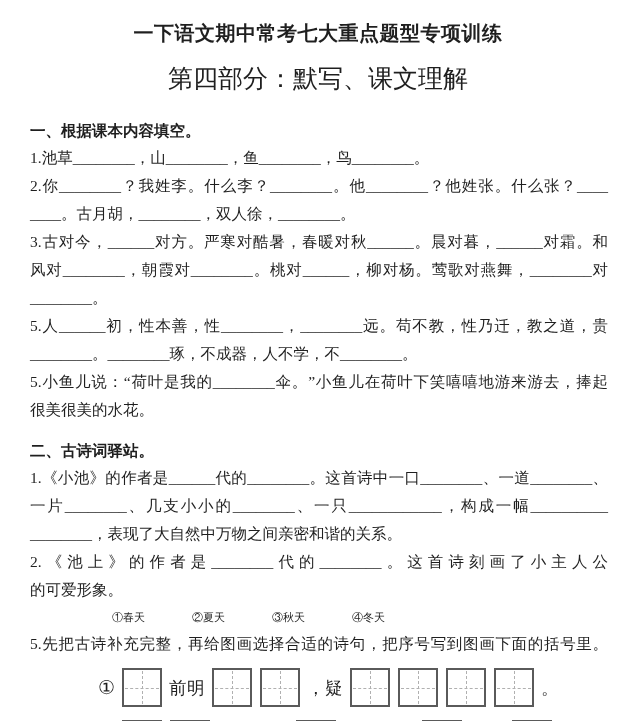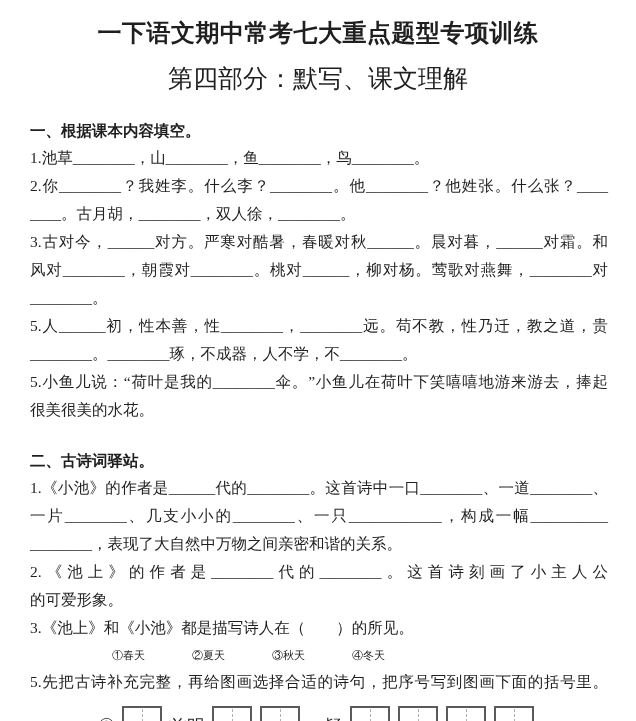--- a/index.html
+++ b/index.html
@@ -6,41 +6,41 @@
   .page {
     position:relative;
     width:636px; height:721px;
     background:#ffffff;
     overflow:hidden;
     font-family:"Liberation Serif","DejaVu Serif",serif;
     color:#1f1f1f;
   }
   .doc-title {
     text-align:center;
-    font-size:24px;
+    font-size:20px;
     font-weight:bold;
     padding-top:16px;
     letter-spacing:0.5px;
     line-height:34px;
   }
   .doc-subtitle {
     text-align:center;
     font-size:25px;
     line-height:30px;
     margin-top:14px;
   }
   .content { padding:0 28px 0 30px; }
   .sec-heading {
     font-family:"Liberation Sans","DejaVu Sans",sans-serif;
     font-size:15.5px;
     font-weight:bold;
     line-height:26px;
     margin-top:24px;
   }
-  .sec2-heading { margin-top:24px; }
+  .sec2-heading { margin-top:14px; }
   .line {
     font-size:15.5px;
     line-height:28px;
     height:28px;
     white-space:nowrap;
     overflow:visible;
   }
   .line.j {
     white-space:normal;
     text-align:justify;
@@ -103,21 +103,20 @@
     <div class="line j">5.小鱼儿说：“荷叶是我的________伞。”小鱼儿在荷叶下笑嘻嘻地游来游去，捧起</div>
     <div class="line">很美很美的水花。</div>
 
     <div class="sec-heading sec2-heading">二、古诗词驿站。</div>
 
     <div class="line j">1.《小池》的作者是______代的________。这首诗中一口________、一道________、</div>
     <div class="line j">一片________、几支小小的________、一只____________，构成一幅__________</div>
     <div class="line">________，表现了大自然中万物之间亲密和谐的关系。</div>
     <div class="line j">2.《池上》的作者是________代的________。这首诗刻画了小主人公</div>
     <div class="line">的可爱形象。</div>
-    <div class="line">3.《池上》和《小池》都是描写诗人在（　　）的所见。</div>
 
     <div class="options-row">
       <span>①春天</span>
       <span>②夏天</span>
       <span>③秋天</span>
       <span>④冬天</span>
     </div>
 
     <div class="line j">5.先把古诗补充完整，再给图画选择合适的诗句，把序号写到图画下面的括号里。</div>
 

